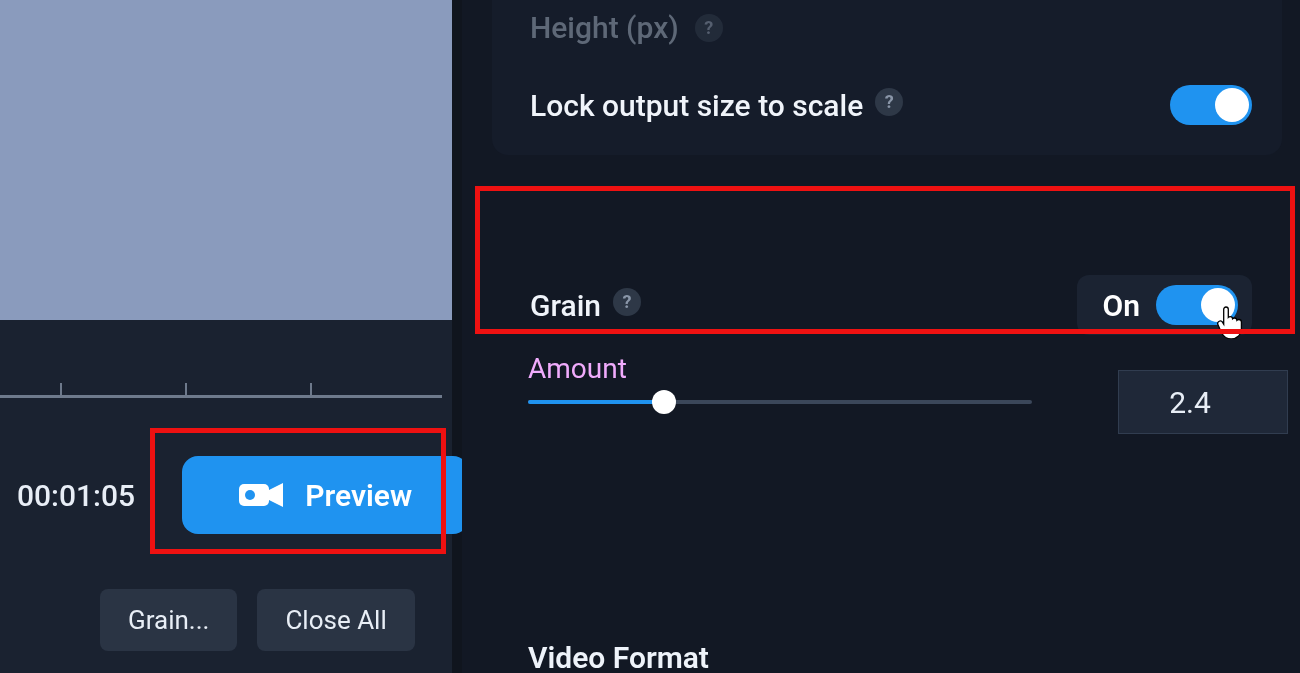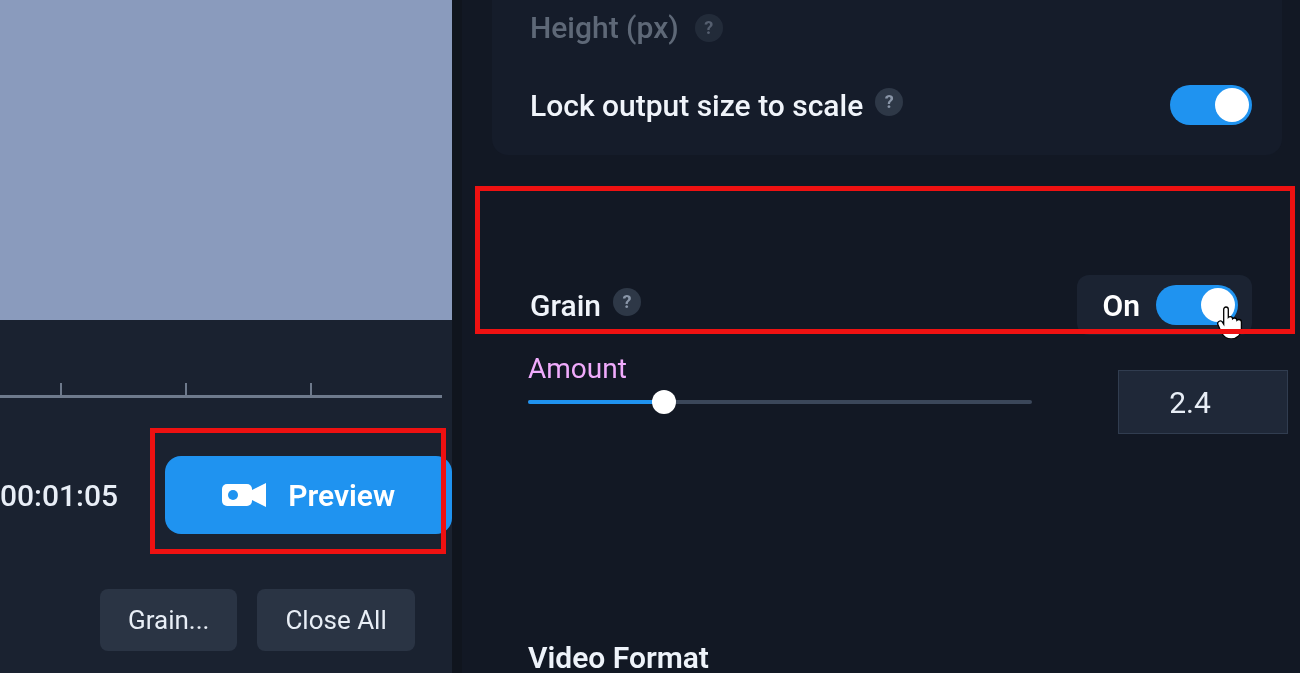--- a/index.html
+++ b/index.html
@@ -36,21 +36,21 @@
     background: #6e7a8c;
   }
   .timeline-tick {
     position: absolute;
     top: 8px; width: 2px; height: 15px;
     background: #6e7a8c;
   }
 
   .row-preview {
     position: absolute;
-    left: 0; top: 450px;
+    left: 17px; top: 450px;
     width: 452px; height: 90px;
     display: flex; align-items: center;
   }
   .timecode-box {
     width: 150px;
     font-size: 30px;
     font-weight: 500;
     color: #e8eef6;
     padding-left: 0;
   }

